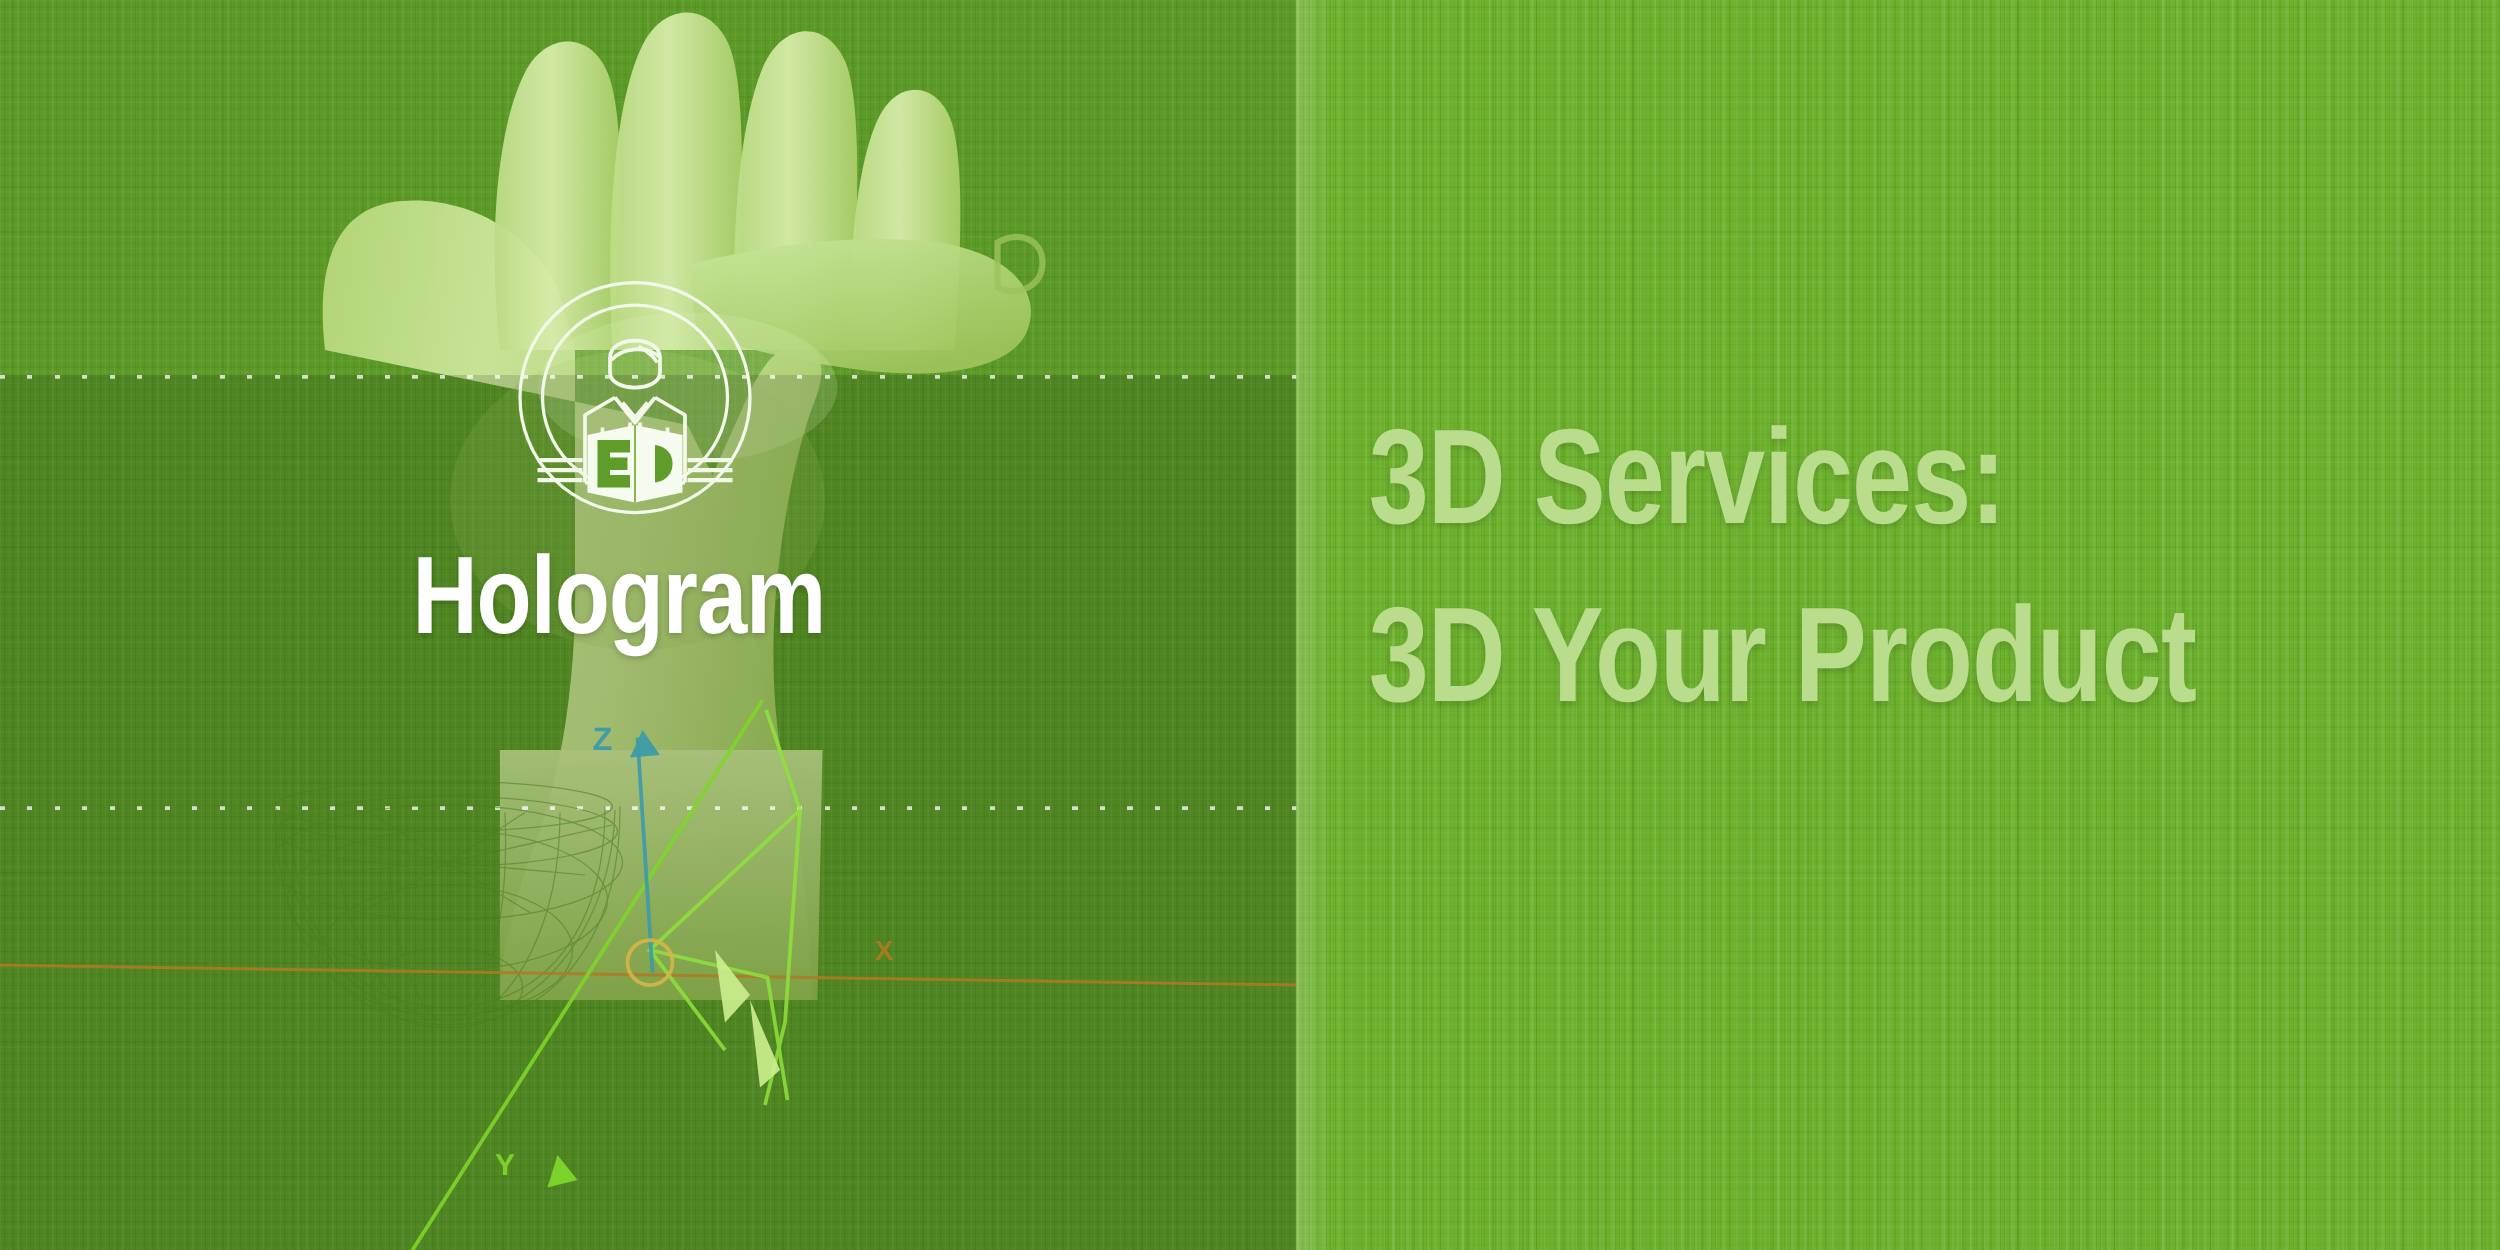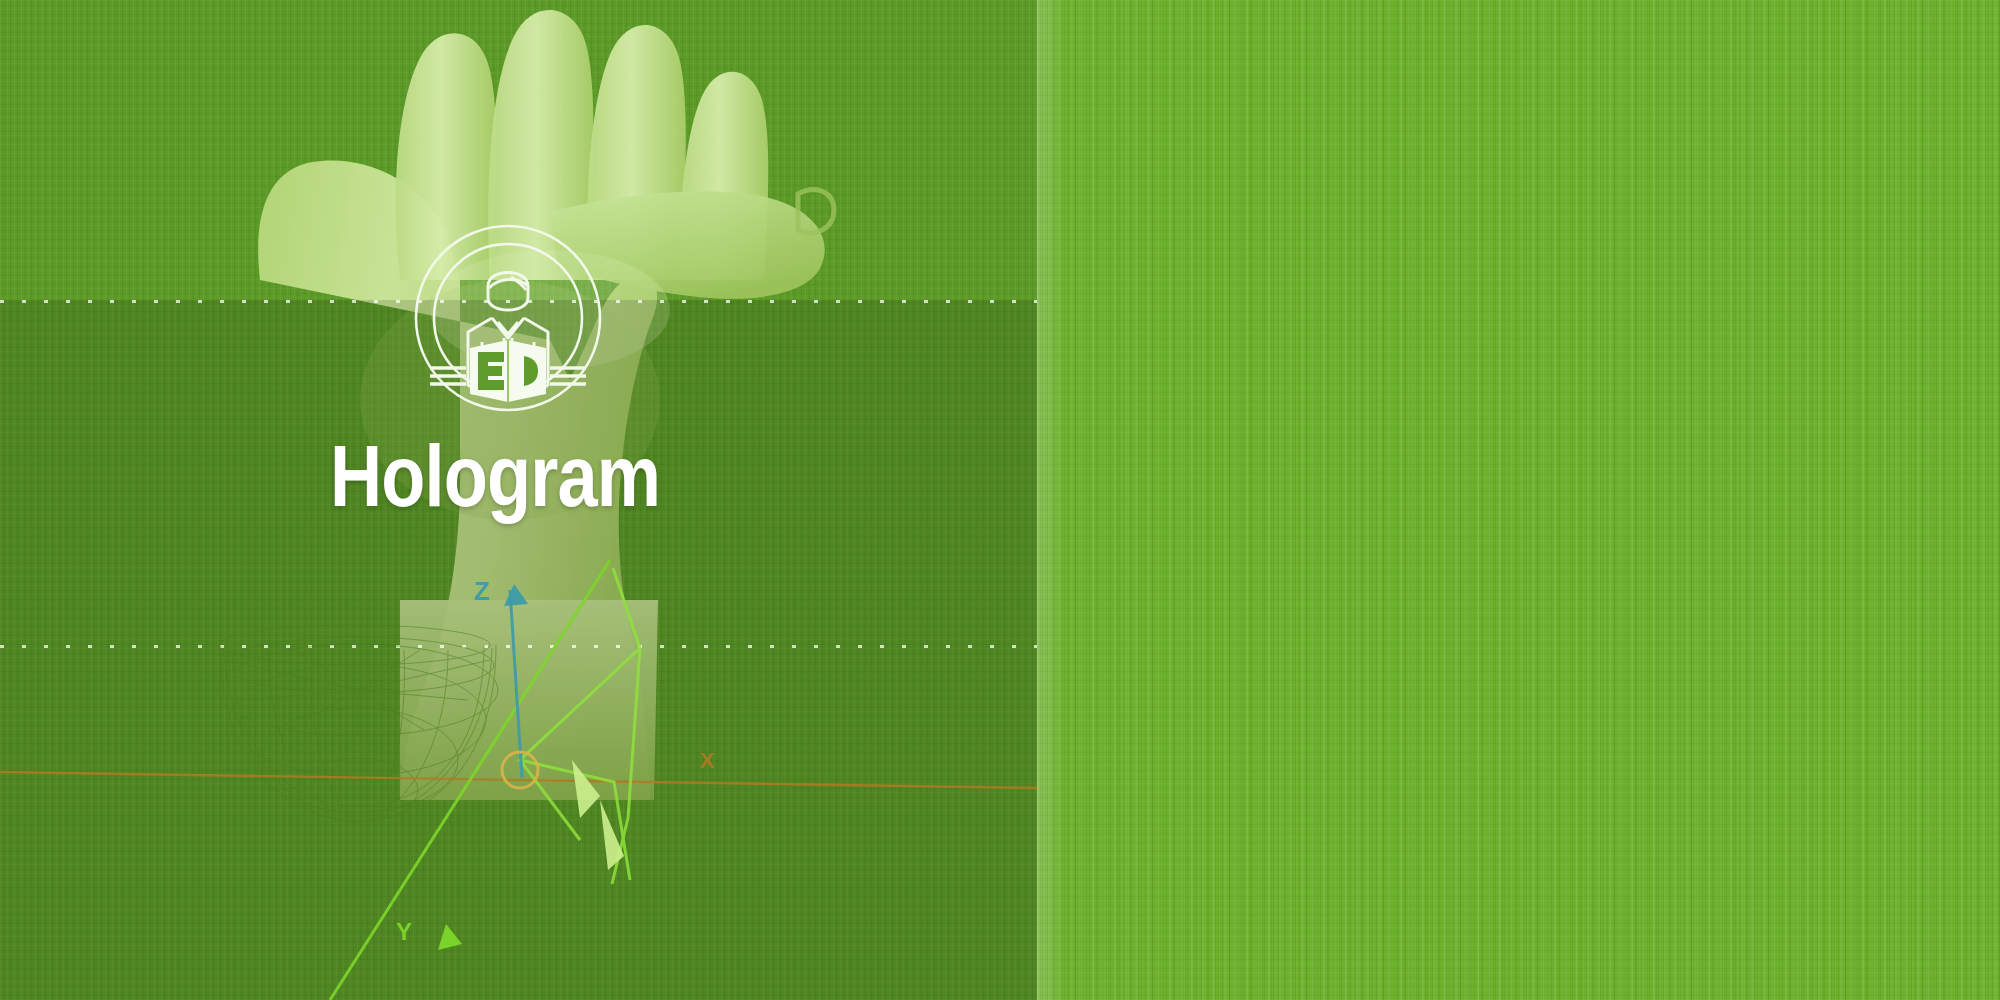--- a/index.html
+++ b/index.html
@@ -350,14 +350,18 @@
       <g stroke="#f2f8ea" stroke-width="3.4">
         <path d="M 138 146 L 174 146"></path>
         <path d="M 138 154 L 174 154"></path>
         <path d="M 138 162 L 174 162"></path>
       </g>
     </svg>
   </div>
 
   <div id="hologram-title">Hologram</div>
 
+  <div id="headline">
+    <div class="headline-line">3D Services:</div>
+    <div class="headline-line">3D Your Product</div>
+  </div>
 
 </div>
 
 </body></html>

